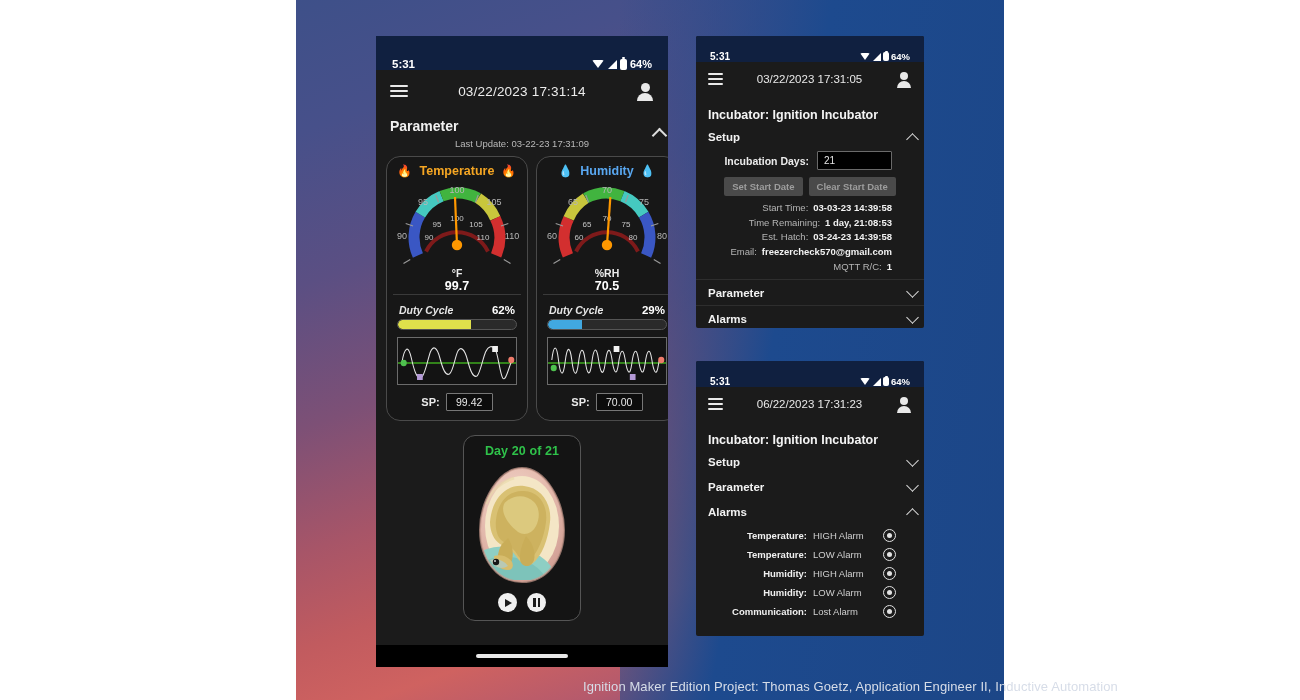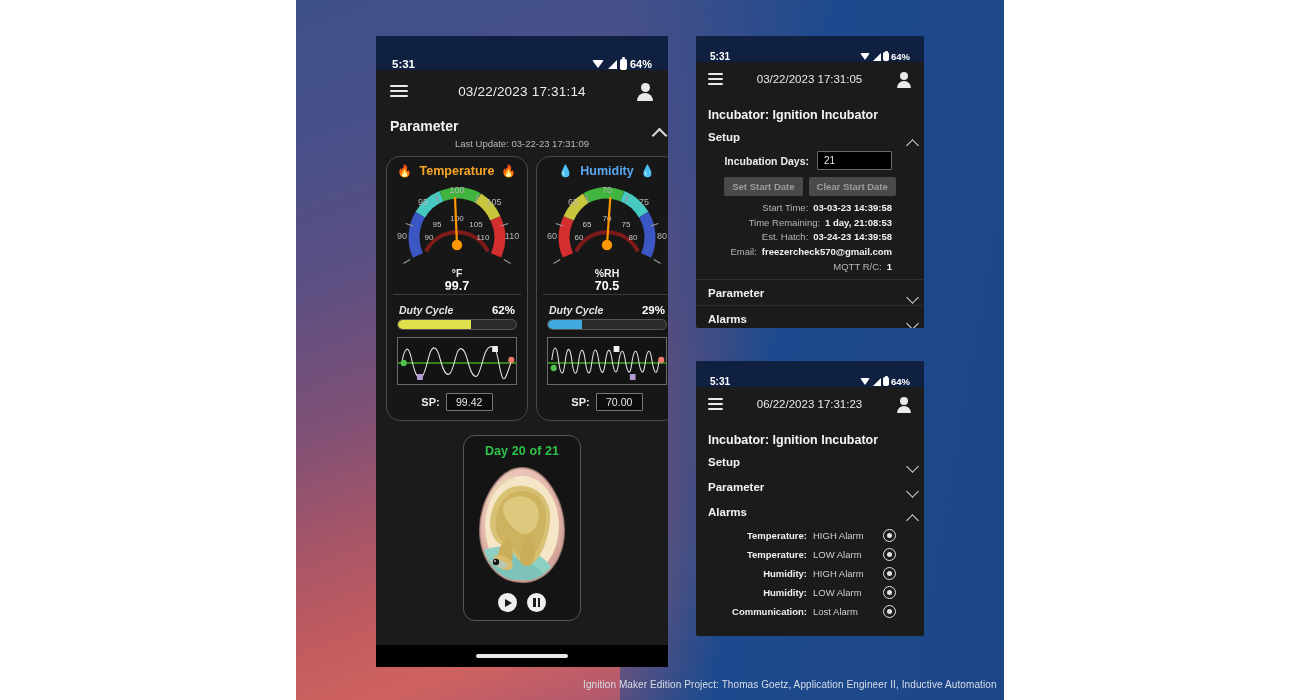--- a/index.html
+++ b/index.html
@@ -27,21 +27,21 @@
         #b55a6c 84%,
         #7a5080 92%,
         #2f4d8f 100%);
   }
   .bg-right {
     position: absolute; left: 620px; top: 0; width: 384px; height: 700px;
     background: linear-gradient(100deg, rgba(30,70,140,0) 0%, #1d4a8e 42%, #1c4687 100%);
   }
   .footer-note {
     position: absolute; left: 583px; top: 679px; width: 412px;
-    color: #d7dde8; font-size: 10px; letter-spacing: .1px;
+    color: #d7dde8; font-size: 13px; letter-spacing: .1px;
     text-align: left; white-space: nowrap;
   }
 
   
   .phone { position: absolute; background: #1b1b1b; overflow: hidden; }
   .statusbar {
     background: #102040; color: #ffffff; display: flex; align-items: flex-end;
     justify-content: space-between; padding: 0 16px; gap: 48px;
   }
   .statusbar .clock { font-size: 11.5px; font-weight: 600; }
@@ -163,21 +163,21 @@
   .phone-sm .hamb span { width: 15px; height: 1.8px; }
   .phone-sm .avatar-ico { width: 16px; height: 16px; }
   .phone-sm .avatar-ico .head { width: 8px; height: 8px; left: 4px; top: 1px; }
   .phone-sm .avatar-ico .body { width: 14px; height: 7px; left: 1px; top: 10px; border-radius: 7px 7px 0 0; }
 
   #phone-setup { left: 696px; top: 36px; width: 228px; height: 292px; border-radius: 2px; }
   #phone-alarms { left: 696px; top: 361px; width: 228px; height: 275px; border-radius: 2px; }
 
   .panel-title { color: #f4f4f4; font-weight: bold; font-size: 12.5px; padding: 12px 12px 2px 12px; }
   .accordion-head {
-    display: flex; align-items: center; justify-content: space-between;
+    display: flex; justify-content: space-between;
     padding: 7px 16px 6px 12px; color: #f2f2f2; font-weight: bold; font-size: 11.5px;
   }
   .accordion-head .chev::before { width: 8px; height: 8px; border-width: 1.8px; }
 
   .field-row { display: flex; align-items: center; justify-content: flex-end; gap: 8px; padding: 2px 32px 0 12px; }
   .field-label { color: #ececec; font-weight: bold; font-size: 10.5px; }
   .field-input {
     background: #000; border: 1px solid #6a6a6a; color: #e6e6e6;
     font-size: 10px; padding: 3px 6px; width: 75px; border-radius: 1px;
   }

